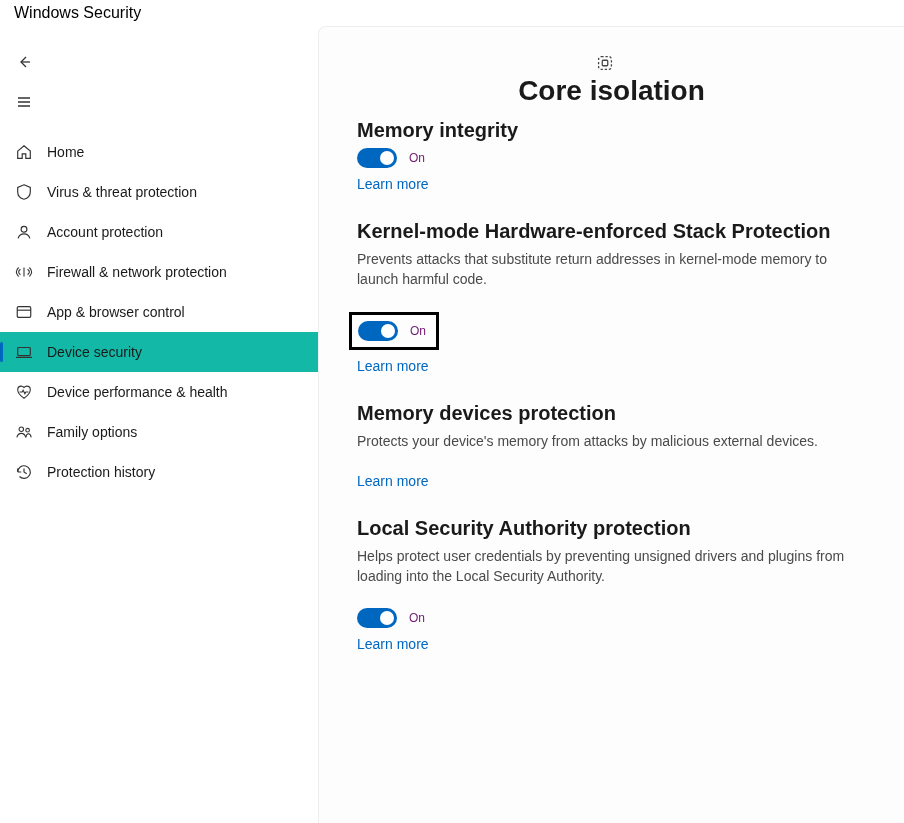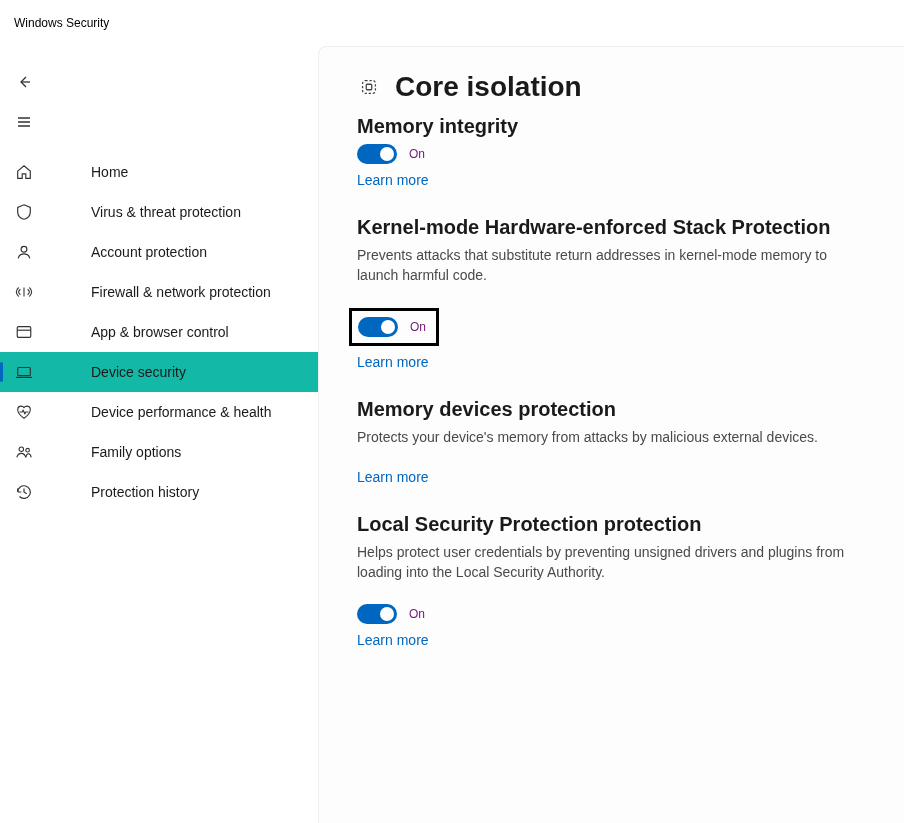--- a/index.html
+++ b/index.html
@@ -6,22 +6,22 @@
     body {
       font-family: "Segoe UI", -apple-system, BlinkMacSystemFont, sans-serif;
       font-size: 14px;
       color: #1a1a1a;
       background: #ffffff;
       width: 904px;
       height: 823px;
       overflow: hidden;
     }
     .window-title {
-      padding: 16px 14px;
-      font-size: 12px;
+      padding: 4px 14px;
+      font-size: 16px;
       color: #000;
     }
     .app-body {
       display: flex;
       height: calc(100% - 24px);
     }
     .sidebar {
       width: 318px;
       padding-top: 18px;
       background: #ffffff;
@@ -61,36 +61,36 @@
       height: 20px;
       display: flex;
       align-items: center;
       justify-content: center;
       margin-right: 13px;
       flex-shrink: 0;
     }
     .nav-label {
       font-size: 14px;
       color: #1a1a1a;
-      margin-left: 44px;
     }
     .main {
       flex: 1;
       background: #fdfdfd;
       border-top-left-radius: 8px;
       border: 1px solid #eeeeee;
       border-right: none;
       border-bottom: none;
       padding: 24px 38px 0 38px;
       overflow-y: auto;
     }
     .page-header {
       display: flex;
       align-items: center;
       margin-bottom: 12px;
+      flex-direction: column;
     }
     .page-header-icon {
       width: 24px;
       height: 24px;
       margin-right: 14px;
       display: flex;
       align-items: center;
       justify-content: center;
     }
     .page-title {
@@ -306,21 +306,21 @@
       <div><a class="learn-more">Learn more</a></div>
     </div>
 
     <div class="section">
       <h2 class="section-title">Memory devices protection</h2>
       <p class="section-desc">Protects your device's memory from attacks by malicious external devices.</p>
       <a class="learn-more">Learn more</a>
     </div>
 
     <div class="section">
-      <h2 class="section-title">Local Security Protection protection</h2>
+      <h2 class="section-title">Local Security Authority protection</h2>
       <p class="section-desc">Helps protect user credentials by preventing unsigned drivers and plugins from loading into the Local Security Authority.</p>
       <div class="toggle-row">
         <div class="toggle">
             <div class="toggle-knob"></div>
           </div>
         <span class="toggle-label">On</span>
       </div>
       <a class="learn-more">Learn more</a>
     </div>
   </div>

